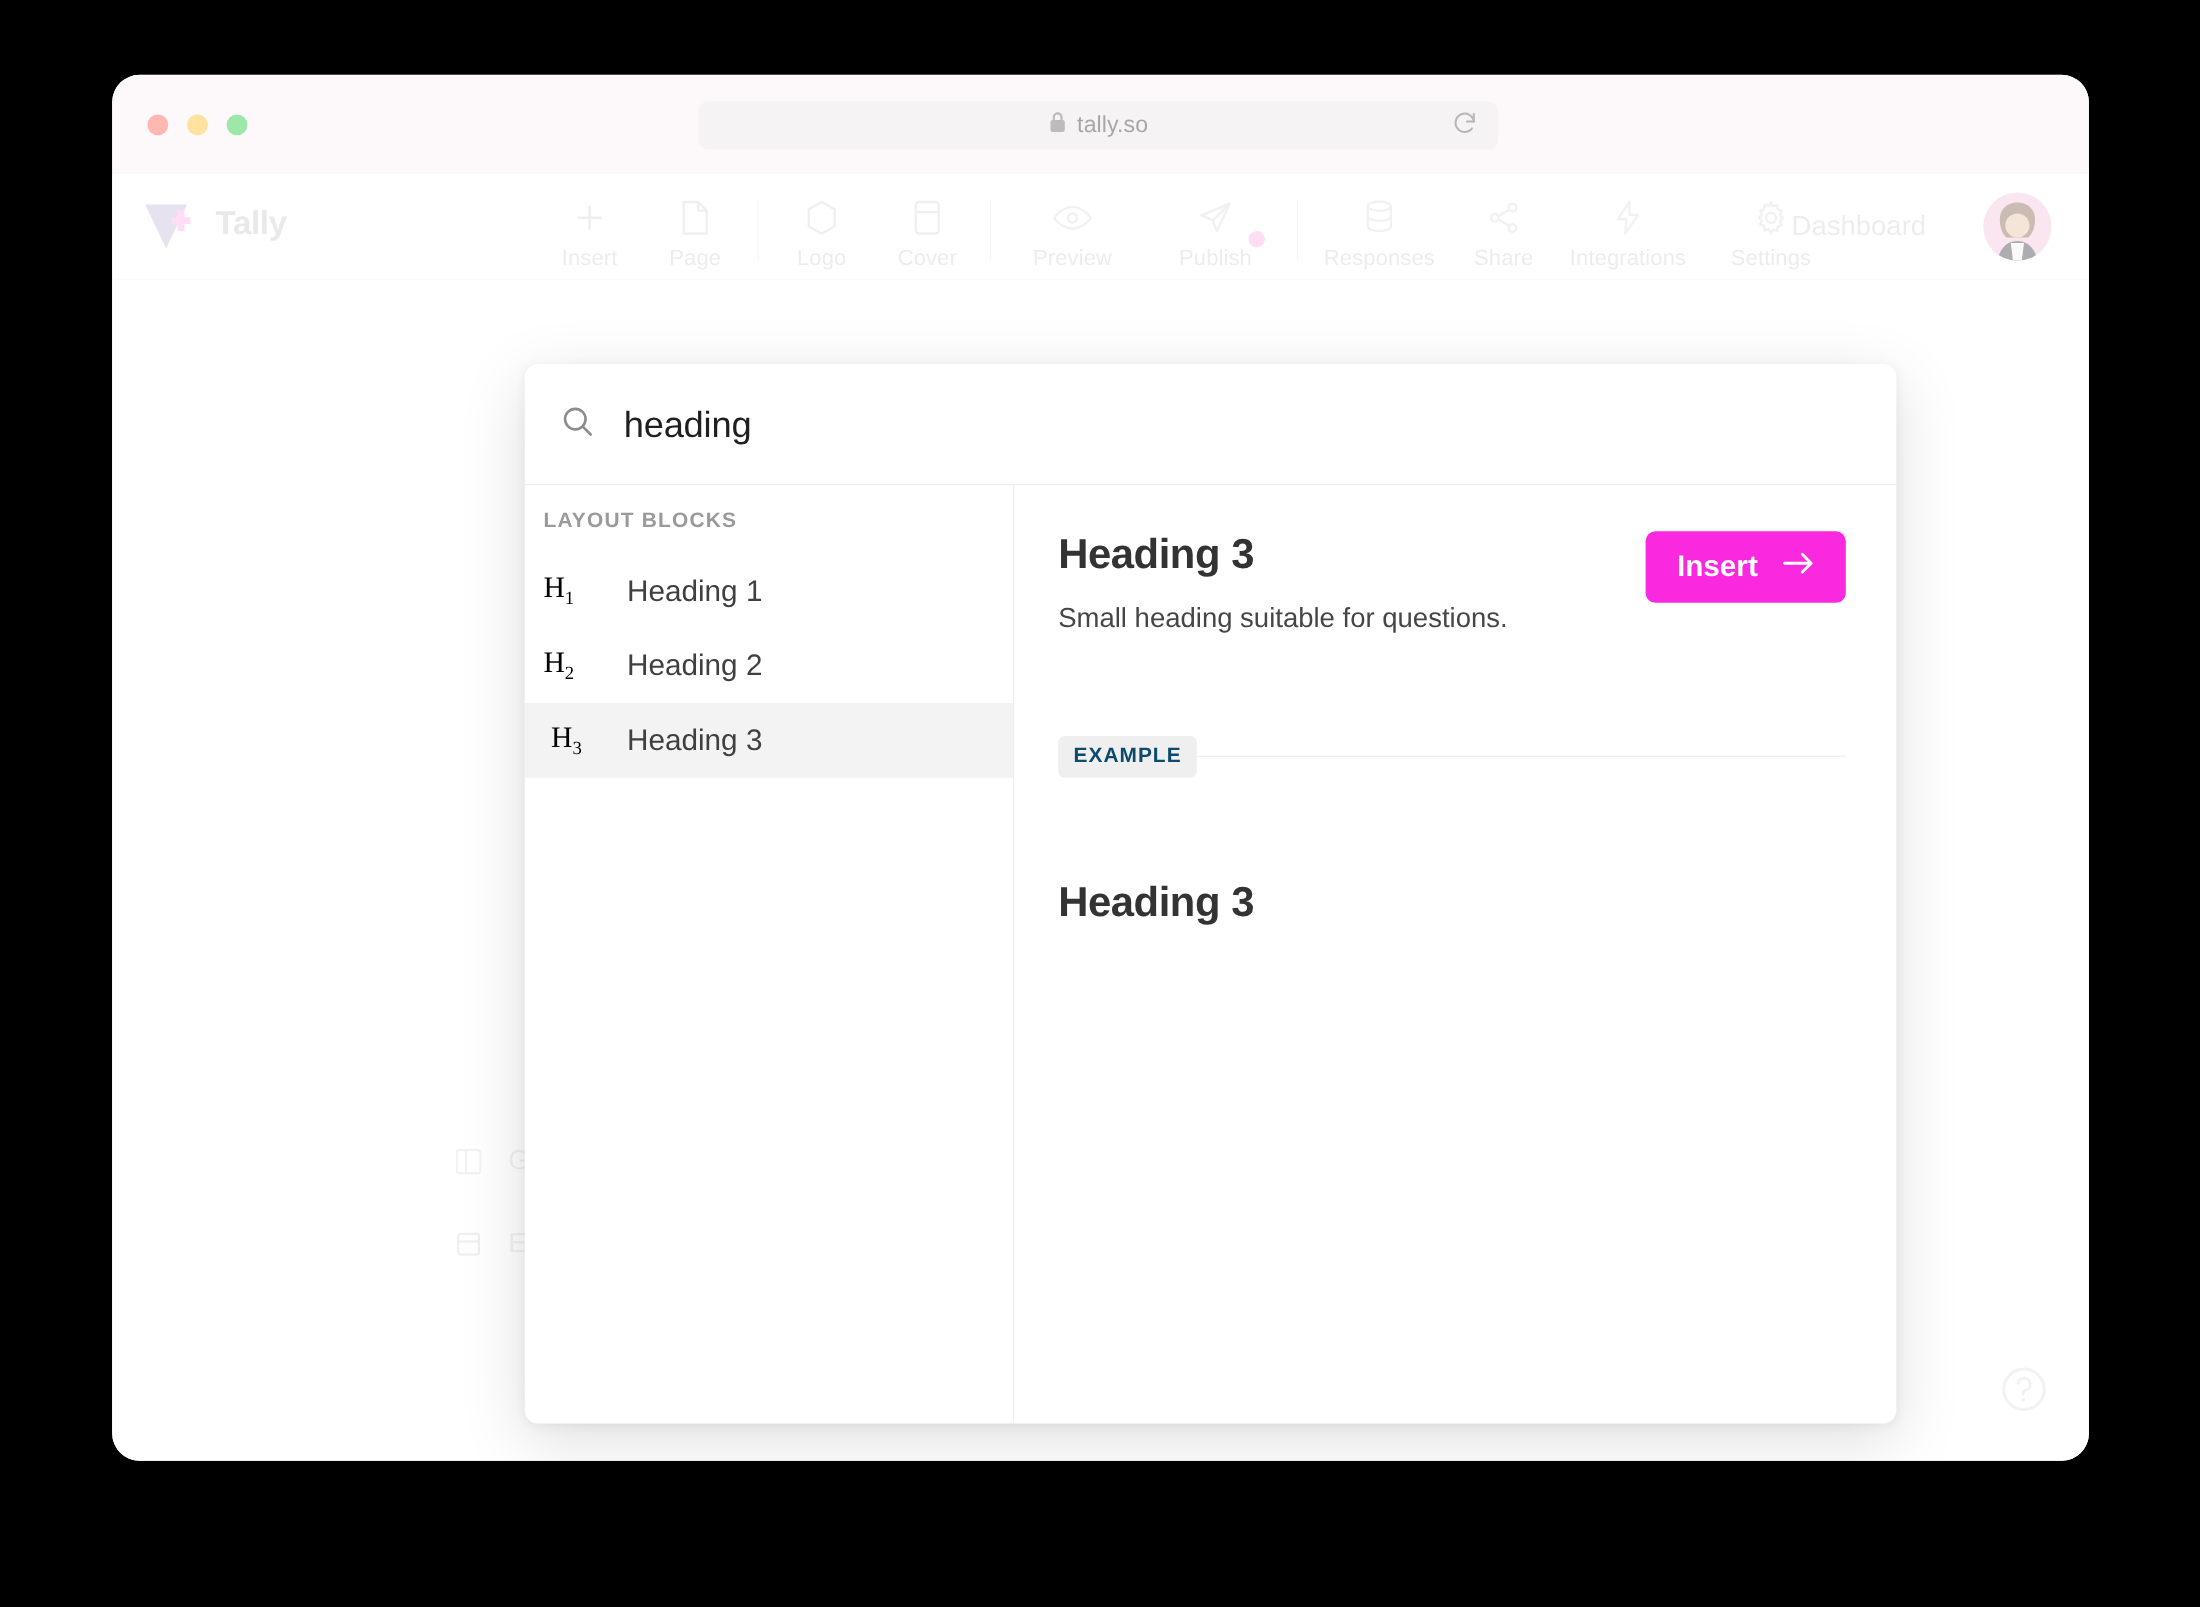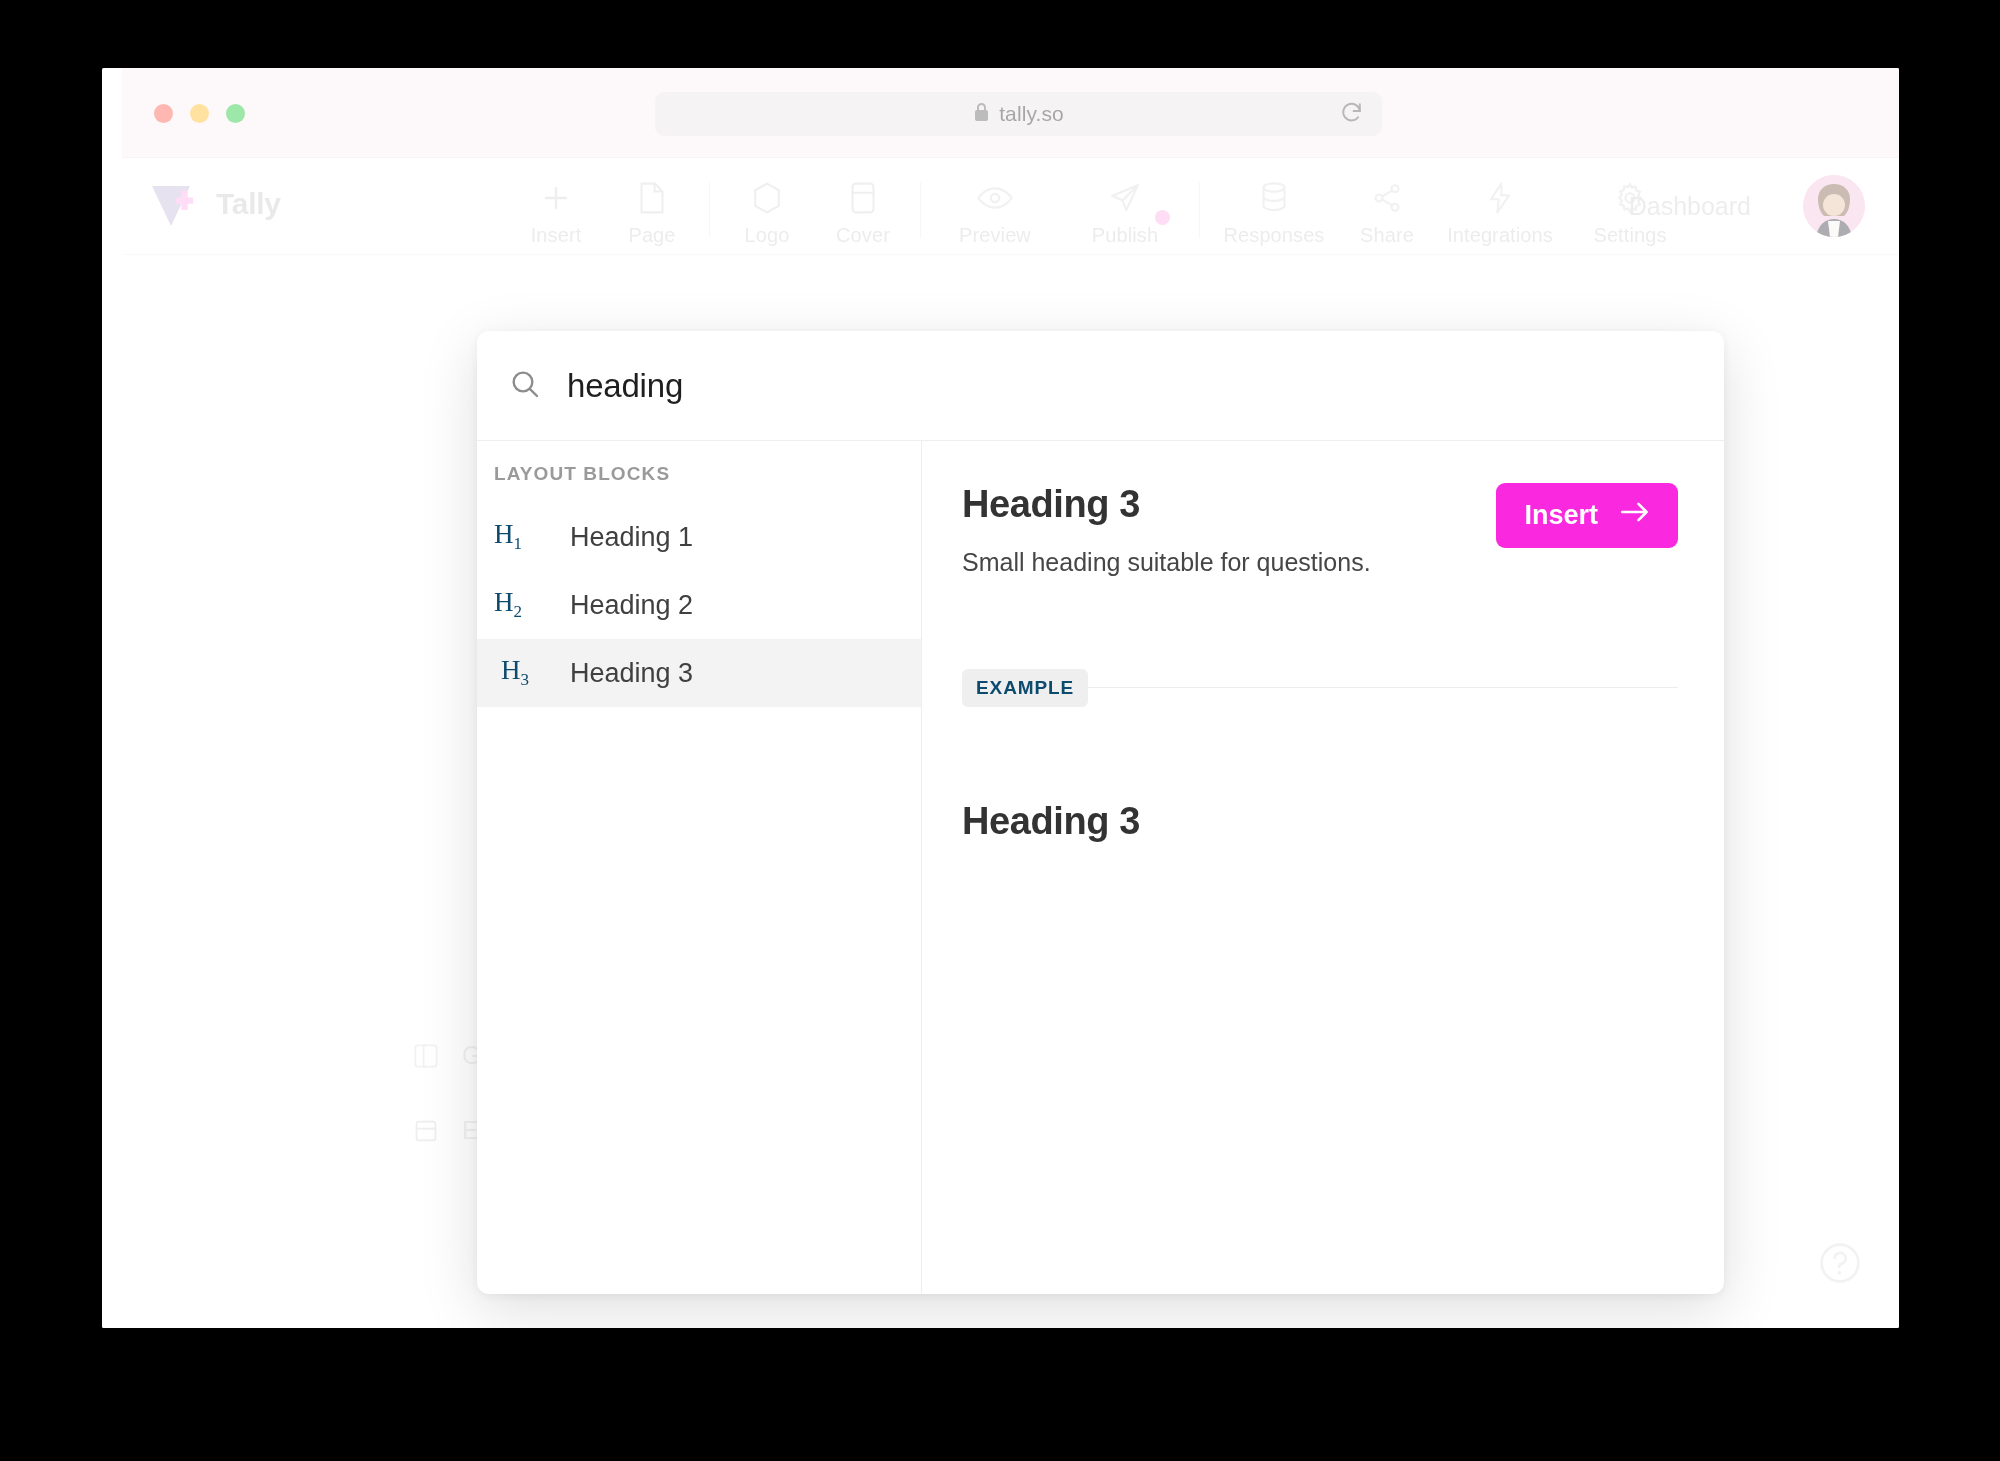--- a/index.html
+++ b/index.html
@@ -14,24 +14,23 @@
     width: 2000px; height: 1461px;
     background: #000;
   }
 
   
   .window {
     position: absolute;
     left: 102px; top: 68px;
     width: 1797px; height: 1260px;
     background: #ffffff;
-    border-radius: 2px;
+    border-radius: 25px;
     overflow: hidden;
     box-shadow: 0 8px 40px rgba(0,0,0,0.35);
-    padding-left: 20px;
   }
   .titlebar {
     position: relative;
     height: 90px;
     background: #faf1f4;
     border-bottom: 1px solid #f0e6ea;
   }
   .traffic {
     position: absolute;
     left: 32px; top: 36px;
@@ -207,21 +206,21 @@
   .block-item {
     display: flex; align-items: center;
     gap: 34px;
     height: 68px;
     padding-left: 17px;
     cursor: pointer;
   }
   .block-item.active { background: #f3f3f3; text-align: center; }
   .block-tag {
     font-size: 27px;
-    color: #0c4a6e;
+    color: #000000;
     width: 42px;
     font-family: "Liberation Serif", serif;
   }
   .block-tag sub { font-size: 17px; }
   .block-name {
     font-size: 27px;
     color: #404040;
   }
 
   .detail {

